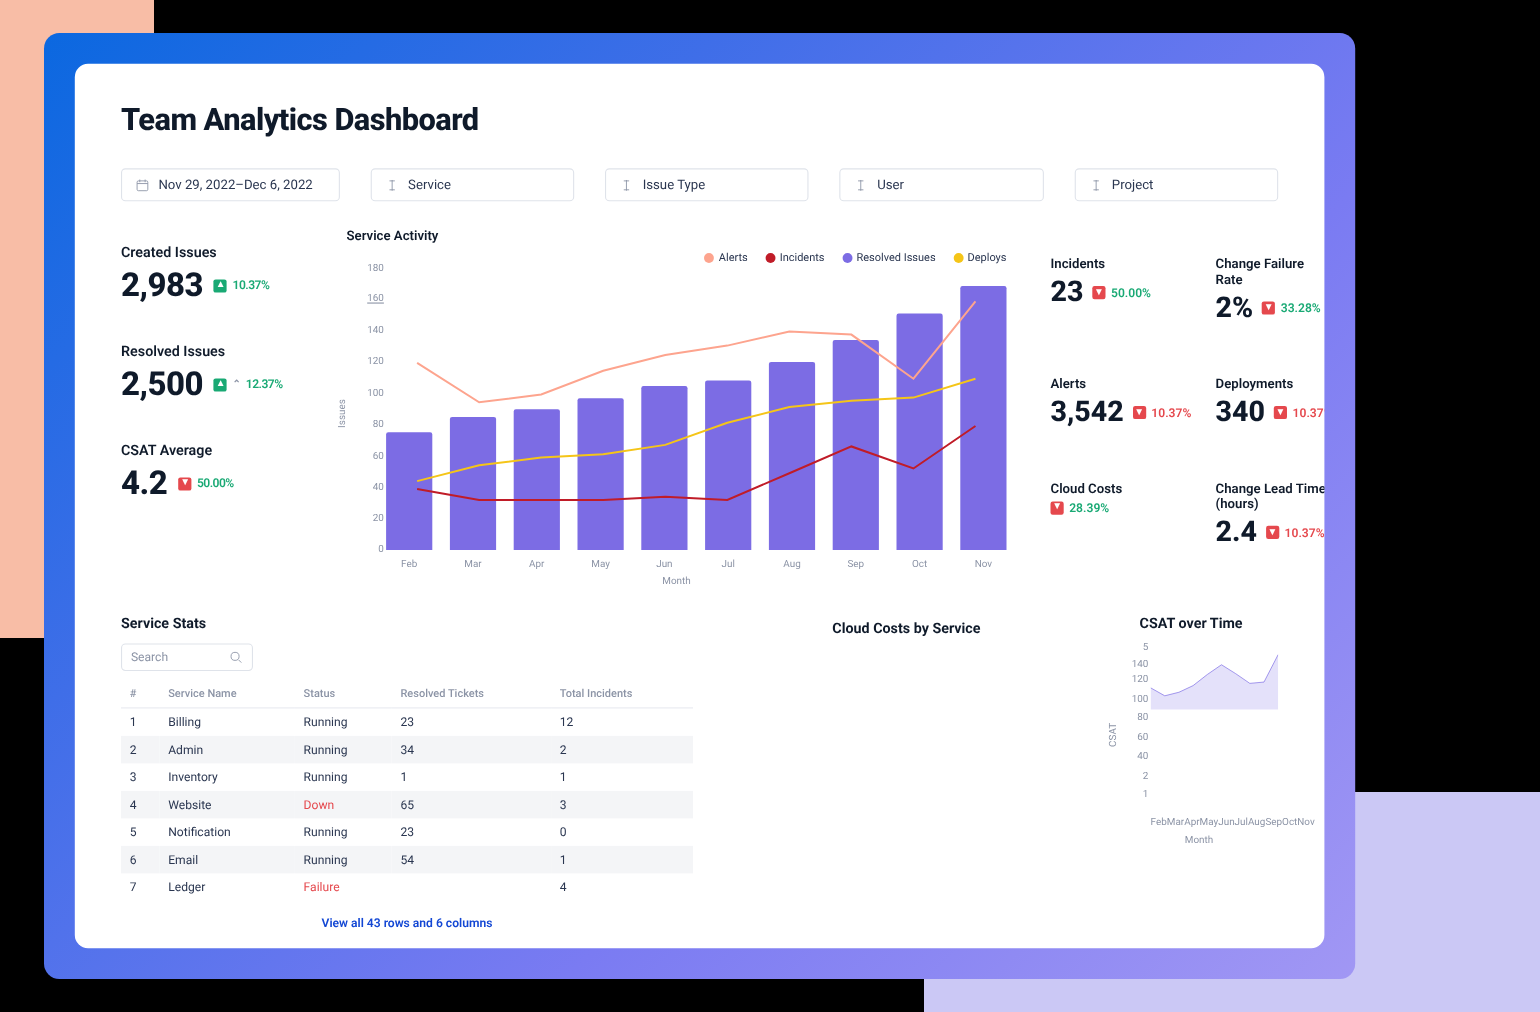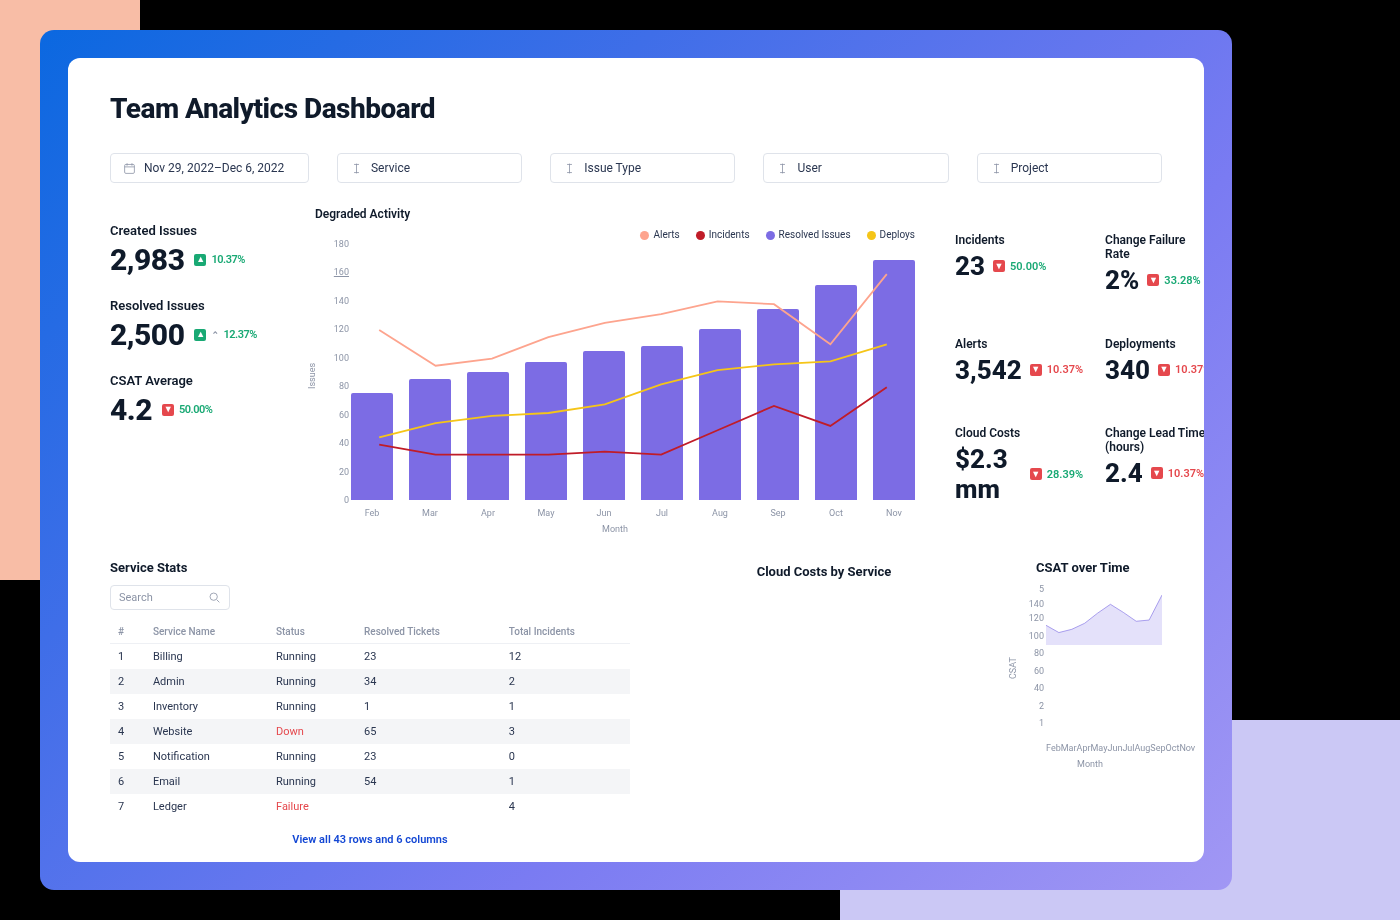--- a/index.html
+++ b/index.html
@@ -10,21 +10,21 @@
   .card { width:100%; height:100%; background:#fff; border-radius:12px; padding:34px 42px 28px 42px; overflow:hidden; }
   .title { font-size:28px; font-weight:800; color:#0f1a2a; letter-spacing:-0.5px; }
   .filters { display:flex; gap:28px; margin-top:28px; }
   .filter { display:flex; align-items:center; gap:8px; border:1px solid #dfe3ea; border-radius:4px; padding:7px 12px; font-size:12px; color:#2a3650; background:#fff; }
   .filter .ph { color:#2a3650; }
   .filter.date { width:215px; }
   .filter.small { width:200px; }
   .ic { width:13px; height:13px; display:inline-block; color:#8c94a6; }
   .ic svg { width:100%; height:100%; display:block; }
   .grid-top { display:grid; grid-template-columns:195px 600px 1fr; gap:10px; margin-top:24px; }
-  .kpi-col { display:flex; flex-direction:column; gap:21px; padding-top:16px; }
+  .kpi-col { display:flex; flex-direction:column; gap:36px; padding-top:16px; }
   .kpi-label { font-size:13px; font-weight:600; color:#0f1a2a; }
   .kpi-val { font-size:30px; font-weight:800; color:#0f1a2a; margin-top:4px; display:flex; align-items:center; gap:10px; letter-spacing:-0.5px;}
   .delta { display:inline-flex; align-items:center; gap:5px; font-size:11px; font-weight:600; }
   .delta .sq { width:12px; height:12px; border-radius:2px; display:inline-flex; align-items:center; justify-content:center; color:#fff; font-size:9px; line-height:1;}
   .sq.up { background:#19A974; }
   .sq.dn { background:#E5484D; }
   .delta.green { color:#19A974; }
   .delta.red  { color:#E5484D; }
   .caret { font-size:9px; color:#8c94a6; }
   .chart-title { font-size:12px; font-weight:600; color:#0f1a2a; }
@@ -147,21 +147,21 @@
           <span>4.2</span>
           <span class="delta green">
                 <span class="sq dn">▼</span>
                 <span>50.00%</span>
               </span>
         </div>
       </div>
     </div>
 
     <div>
-      <div class="chart-title">Degraded Activity</div>
+      <div class="chart-title">Service Activity</div>
       <div class="legend" id="main-legend">
             <span><span class="dot" style="background:#FDA48E"></span>Alerts</span>
             <span><span class="dot" style="background:#C01C28"></span>Incidents</span>
             <span><span class="dot" style="background:#7C6CE4"></span>Resolved Issues</span>
             <span><span class="dot" style="background:#F5C518"></span>Deploys</span>
           </div>
       <div class="chart-area" id="main-chart">
         <span class="ylab">Issues</span>
         <div class="yaxis" id="main-yaxis">
               <div class="ytick" style="bottom: 0%;">0</div>
@@ -245,21 +245,20 @@
               <span>340</span>
               <span class="delta red">
                 <span class="sq dn">▼</span>
                 <span>10.37%</span>
               </span>
             </div>
           </div>
           <div>
             <div class="kpi2-label">Cloud Costs</div>
             <div class="kpi2-val">
-              <span>$2.3 mm</span>
               <span class="delta green">
                 <span class="sq dn">▼</span>
                 <span>28.39%</span>
               </span>
             </div>
           </div>
           <div>
             <div class="kpi2-label">Change Lead Time (hours)</div>
             <div class="kpi2-val">
               <span>2.4</span>

